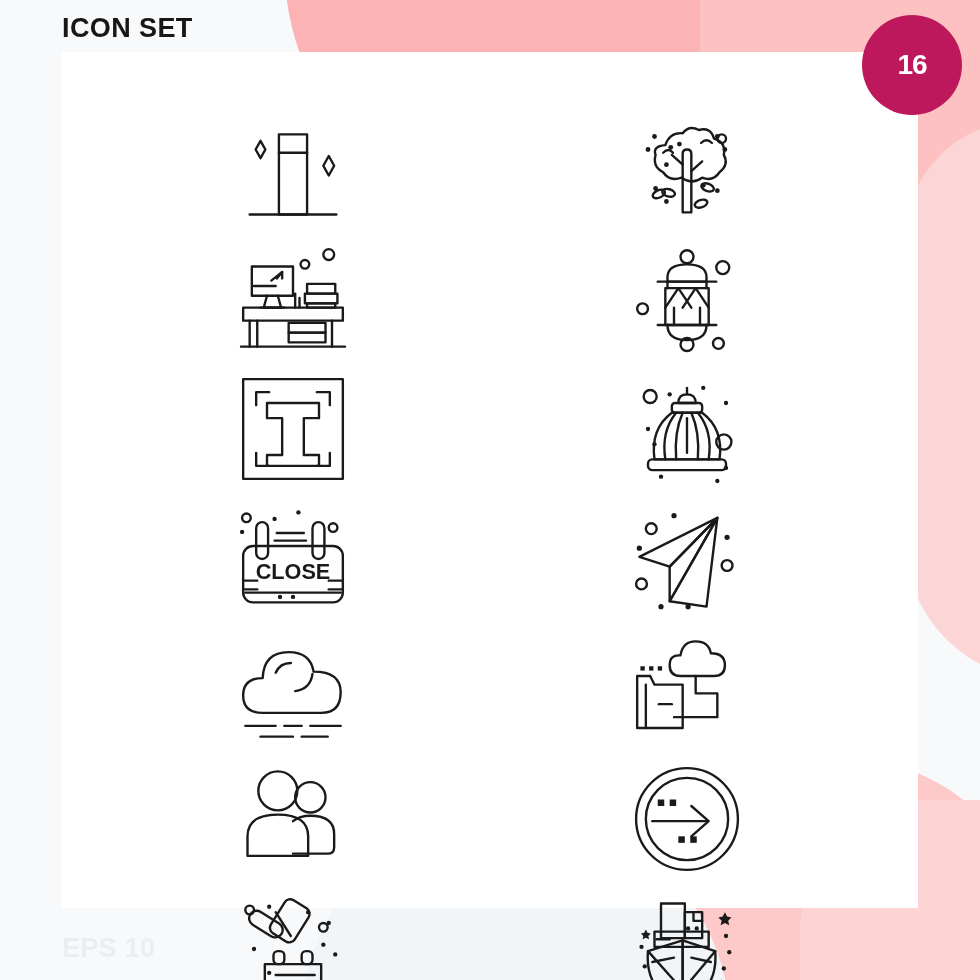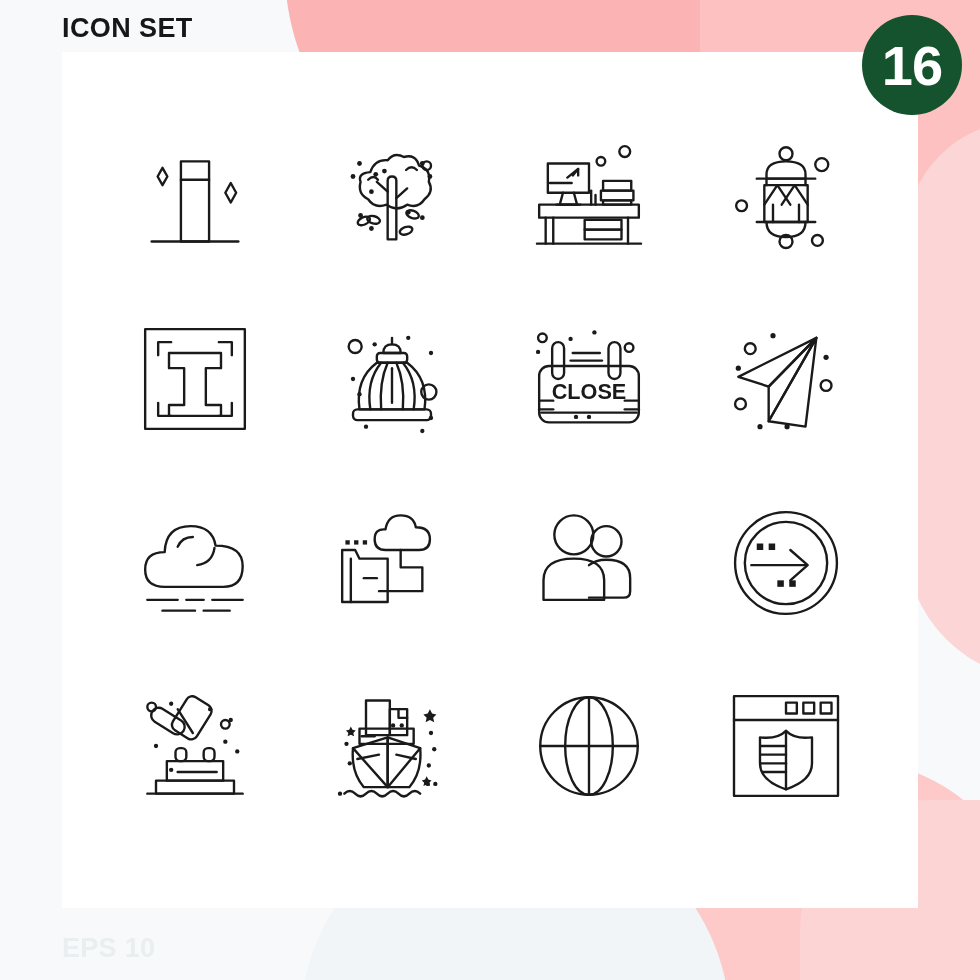--- a/index.html
+++ b/index.html
@@ -88,23 +88,23 @@
     z-index: 8;
   }
 
   .count-badge {
     position: absolute;
     right: 18px;
     top: 15px;
     width: 100px;
     height: 100px;
     border-radius: 50%;
-    background: #14532d;
+    background: #be185d;
     color: #ffffff;
-    font-size: 56px;
+    font-size: 28px;
     font-weight: bold;
     display: flex;
     align-items: center;
     justify-content: center;
     z-index: 9;
     letter-spacing: -1px;
   }
 
   
   .card {
@@ -117,21 +117,21 @@
     z-index: 5;
   }
 
   .grid {
     position: absolute;
     left: 0;
     top: 0;
     width: 856px;
     height: 856px;
     display: grid;
-    grid-template-columns: repeat(4, 1fr);
+    grid-template-columns: repeat(2, 1fr);
     grid-template-rows: repeat(4, 1fr);
     padding: 52px 34px 70px 34px;
     box-sizing: border-box;
   }
 
   .cell {
     display: flex;
     align-items: center;
     justify-content: center;
   }

